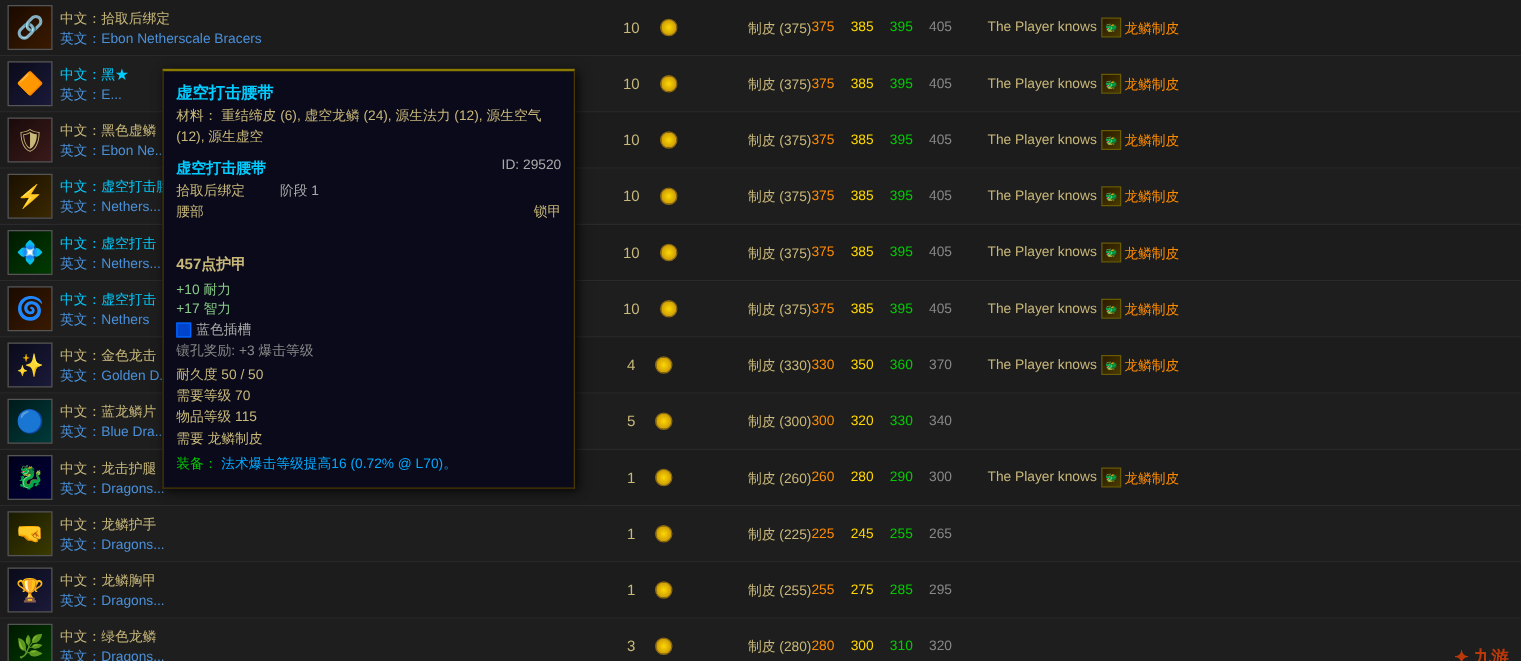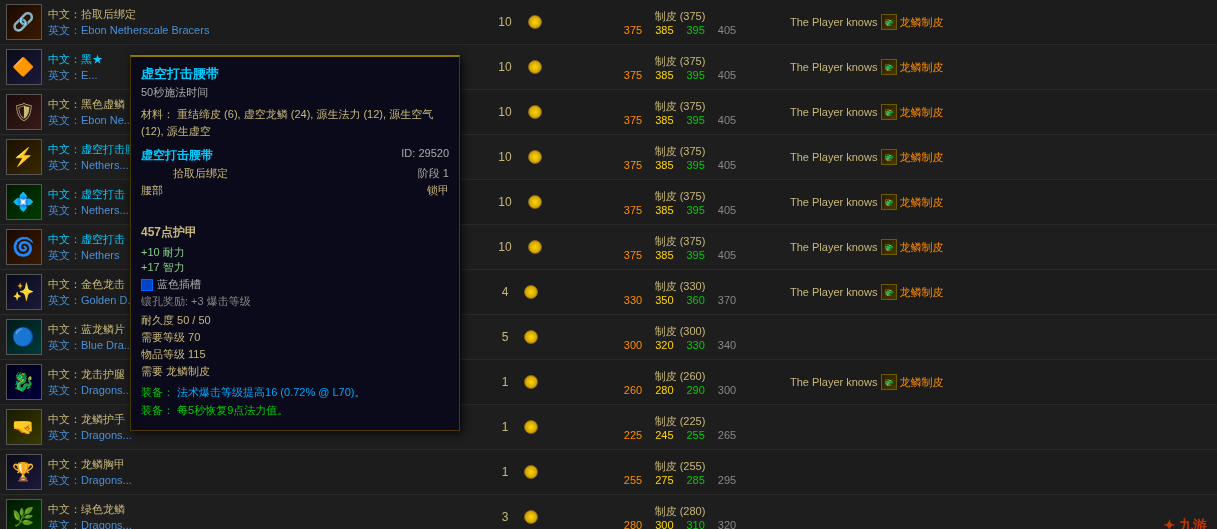--- a/index.html
+++ b/index.html
@@ -110,21 +110,20 @@
       border-radius: 50%;
       background: radial-gradient(circle, #ffd700, #b8860b);
       display: inline-block;
       border: 1px solid #8b6914;
     }
 
     .col-skill {
       width: 200px;
       min-width: 200px;
       display: flex;
-      flex-direction: column;
       align-items: center;
       justify-content: center;
       text-align: center;
     }
 
     .skill-name {
       color: #c8b87a;
       font-size: 11px;
     }
 
@@ -223,23 +222,21 @@
       font-weight: bold;
     }
 
     .tooltip-id-val {
       color: #aaa;
       font-size: 11px;
     }
 
     .tooltip-bind-row {
       display: flex;
-      justify-content: space-between;
       margin-bottom: 2px;
-      margin-left: 32px;
     }
 
     .tooltip-bind {
       color: #c8b87a;
       font-size: 11px;
     }
 
     .tooltip-phase {
       color: #aaa;
       font-size: 11px;
@@ -719,21 +716,20 @@
             <span class="skill-gray">320</span>
           </div>
         </div>
         <div class="col-known"></div>
       </div>
     </div>
 </div>
 
 <div class="tooltip">
   <div class="tooltip-title">虚空打击腰带</div>
-  <div class="tooltip-subtitle">50秒施法时间</div>
   <div class="tooltip-materials">
     <span class="tooltip-label">材料：</span>
     <span>重结缔皮 (6), 虚空龙鳞 (24), 源生法力 (12), 源生空气 (12), 源生虚空</span>
   </div>
   <div class="tooltip-id-row">
     <span class="tooltip-id">虚空打击腰带</span>
     <span class="tooltip-id-val">ID: 29520</span>
   </div>
   <div class="tooltip-bind-row">
     <span class="tooltip-bind">拾取后绑定</span>
@@ -752,22 +748,18 @@
   </div>
   <div class="tooltip-socket-bonus">镶孔奖励: +3 爆击等级</div>
   <div class="tooltip-durability">耐久度 50 / 50</div>
   <div class="tooltip-req">需要等级 70</div>
   <div class="tooltip-ilvl">物品等级 115</div>
   <div class="tooltip-requires">需要 龙鳞制皮</div>
   <div class="tooltip-enchant">
     <span class="enchant-prefix">装备：</span>
     <span class="enchant-highlight">法术爆击等级提高16 (0.72% @ L70)。</span>
   </div>
-  <div class="tooltip-enchant">
-    <span class="enchant-prefix">装备：</span>
-    <span class="enchant-text">每5秒恢复9点法力值。</span>
-  </div>
 </div>
 
 <div class="watermark">
   <span>✦</span>
   <span style="color:#ff4400;">九游</span>
 </div>
 
 </body></html>

